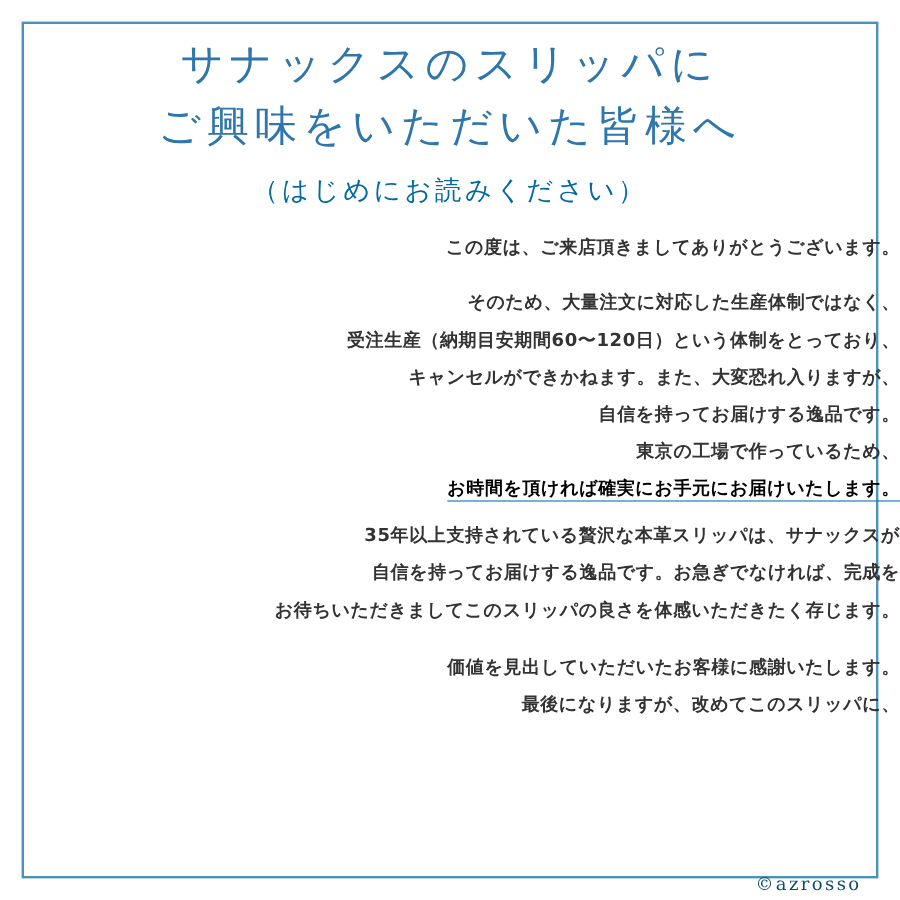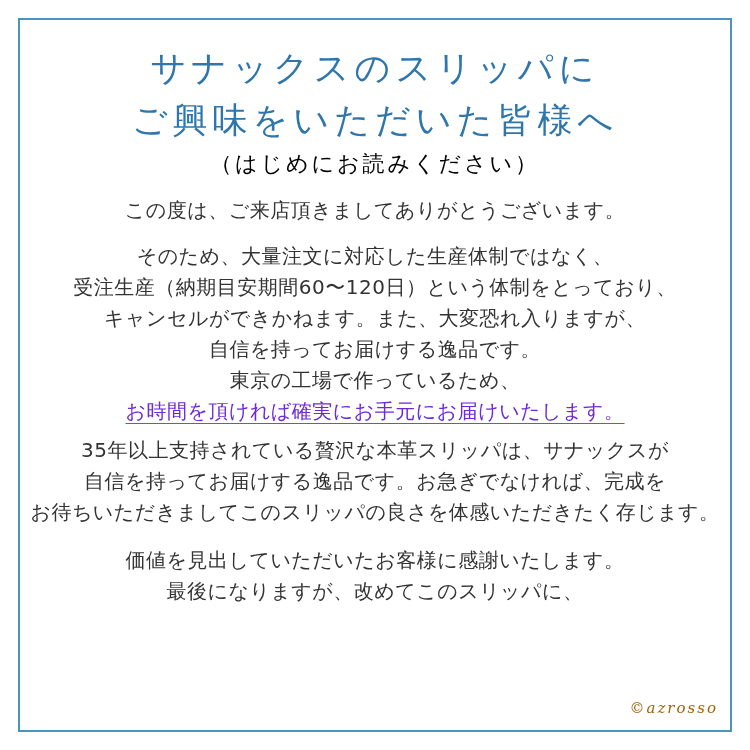--- a/index.html
+++ b/index.html
@@ -13,72 +13,72 @@
   }
   .frame {
     position: absolute;
     top: 18px; left: 18px; right: 18px; bottom: 18px;
     border: 2px solid #4b93ba;
     pointer-events: none;
   }
   .content {
     position: absolute;
     top: 0; left: 0; right: 0;
-    padding-top: 42px;
+    padding-top: 28px;
     text-align: center;
   }
   .title {
     margin: 0;
     font-family: "DejaVu Serif", "Liberation Serif", serif;
     font-weight: 500;
     font-size: 35px;
     line-height: 52px;
     color: #2e76ab;
     letter-spacing: 5px;
   }
   .title-line { display: block; }
   .subtitle {
-    margin-top: 2px;
+    margin-top: 12px;
     font-family: "DejaVu Serif", "Liberation Serif", serif;
     font-size: 22px;
     line-height: 32px;
-    color: #000000;
+    color: #0369a1;
     letter-spacing: 3px;
   }
   .para {
     margin: 0;
     margin-top: 13px;
-    font-size: 20px;
+    font-size: 15px;
     line-height: 31px;
-    font-weight: 400;
+    font-weight: 700;
     color: #333333;
     letter-spacing: 0.5px;
+    text-align: right;
   }
   .para.p1 { margin-top: 15px; }
   .para.p3 { margin-top: 15px; }
   .para.p4 { margin-top: 8px; }
   .para.p5 { margin-top: 17px; }
   .line { display: block; }
   .highlight {
-    color: #6d28d9;
+    color: #000000;
     text-decoration: underline;
     text-decoration-color: #1b7fc2;
     text-decoration-thickness: 1px;
     text-underline-offset: 5px;
     cursor: pointer;
   }
   .watermark {
     position: absolute;
     right: 32px;
-    top: 699px;
+    top: 728px;
     font-family: "DejaVu Serif", "Liberation Serif", serif;
     font-size: 15px;
     letter-spacing: 2px;
-    color: #a16207;
-    font-style: italic;
+    color: #0c4a6e;
   }
 </style>
 </head>
 <body>
 
 <div class="page">
   <div class="frame"></div>
 
   <div class="content">
     <h1 class="title">

